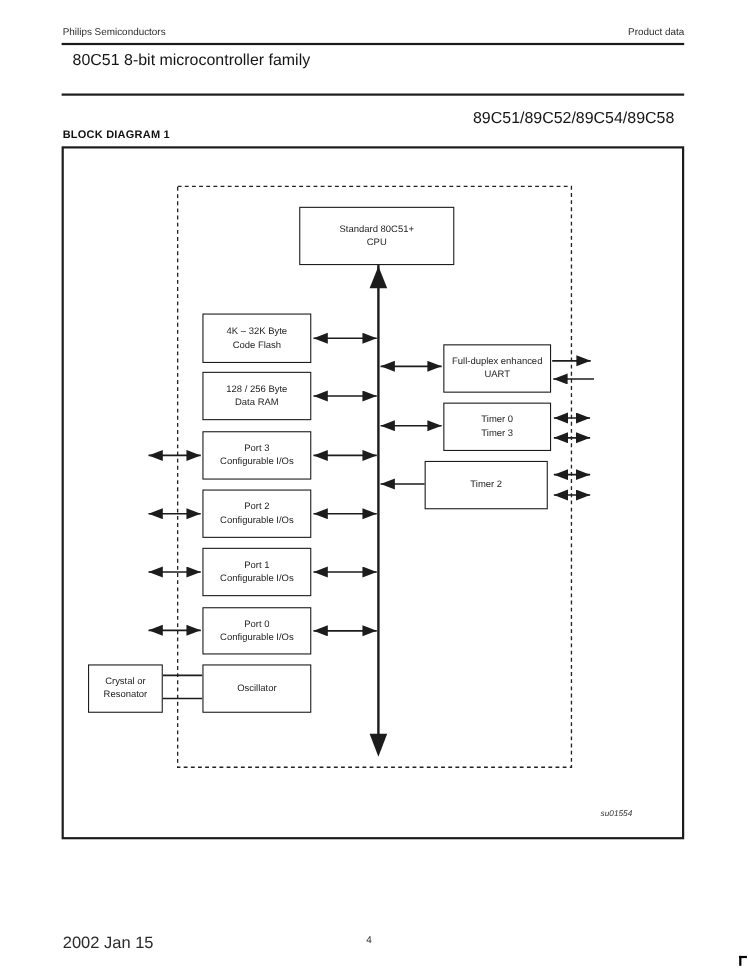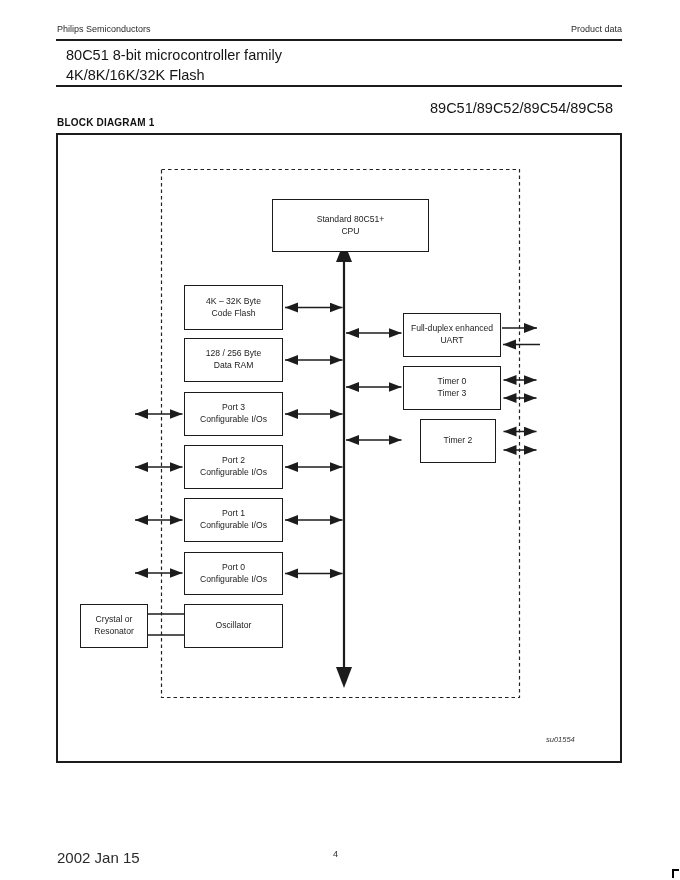--- a/index.html
+++ b/index.html
@@ -27,53 +27,52 @@
   .diagram-svg { left:0; top:0; width:680px; height:880px; pointer-events:none; }
 
   
   .block {
     position:absolute; box-sizing:border-box; background:#ffffff;
     border:1.4px solid #1c1c1c;
     display:flex; align-items:center; justify-content:center;
     text-align:center; white-space:pre-line;
     font-size:8.6px; line-height:1.35; color:#1c1c1c;
   }
-  .b-cpu     { left:272px; top:188px; width:157px; height:53px;margin-top:11px; }
+  .b-cpu     { left:272px; top:188px; width:141px; height:53px; }
   .b-flash   { left:184px; top:285px; width:99px;  height:45px; }
   .b-ram     { left:184px; top:338px; width:99px;  height:44px; }
   .b-port3   { left:184px; top:392px; width:99px;  height:44px; }
   .b-port2   { left:184px; top:445px; width:99px;  height:44px; }
   .b-port1   { left:184px; top:498px; width:99px;  height:44px; }
   .b-port0   { left:184px; top:552px; width:99px;  height:43px; }
   .b-osc     { left:184px; top:604px; width:99px;  height:44px; }
   .b-crystal { left:80px;  top:604px; width:68px;  height:44px; }
   .b-uart    { left:403px; top:313px; width:98px;  height:44px; }
   .b-timer01 { left:403px; top:366px; width:98px;  height:44px; }
-  .b-timer2  { left:420px; top:419px; width:76px;  height:44px; }
+  .b-timer2  { left:386px; top:419px; width:112px;  height:44px; }
 
   .figure-code { left:546px; top:735px; font-size:7.5px; font-style:italic; color:#333; }
 
   
   .footer-date { left:57px;  top:849px; font-size:15px; color:#2a2a2a; }
   .footer-page { left:333px; top:849px; font-size:9px; color:#2a2a2a; }
 
   .corner-mark { left:672px; top:869px; width:5px; height:7px;
                  border-left:2px solid #000; border-top:2px solid #000; }
 </style>
 </head>
 <body>
 
 <div class="page">
 
   <div class="abs brand">Philips Semiconductors</div>
   <div class="abs doctype">Product data</div>
   <div class="abs rule-top"></div>
   <div class="abs title-block">
     <div>80C51 8-bit microcontroller family</div>
-    <div>4K/8K/16K/32K Flash</div>
   </div>
   <div class="abs partnos">89C51/89C52/89C54/89C58</div>
   <div class="abs rule-title"></div>
   <div class="abs section-title">BLOCK DIAGRAM 1</div>
 
   <div class="abs figure-border"></div>
 
   <svg class="abs diagram-svg" viewBox="0 0 680 880" xmlns="http://www.w3.org/2000/svg">
     <defs>
       <marker id="ah" markerUnits="userSpaceOnUse" markerWidth="14" markerHeight="11" refX="13" refY="5" orient="auto-start-reverse">

